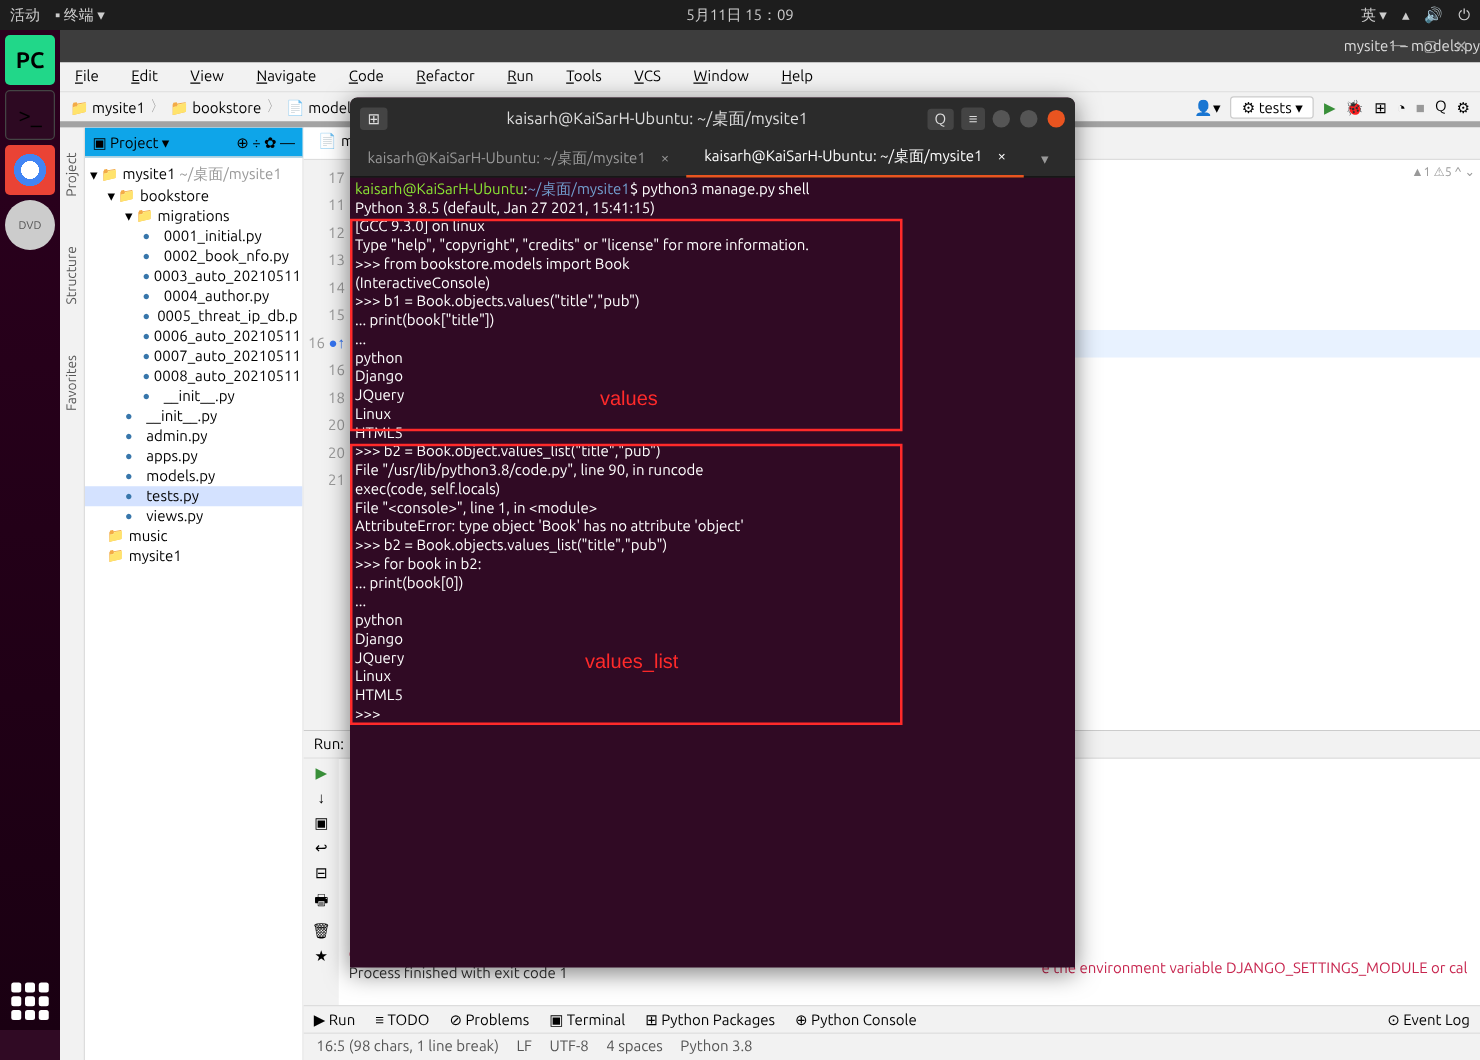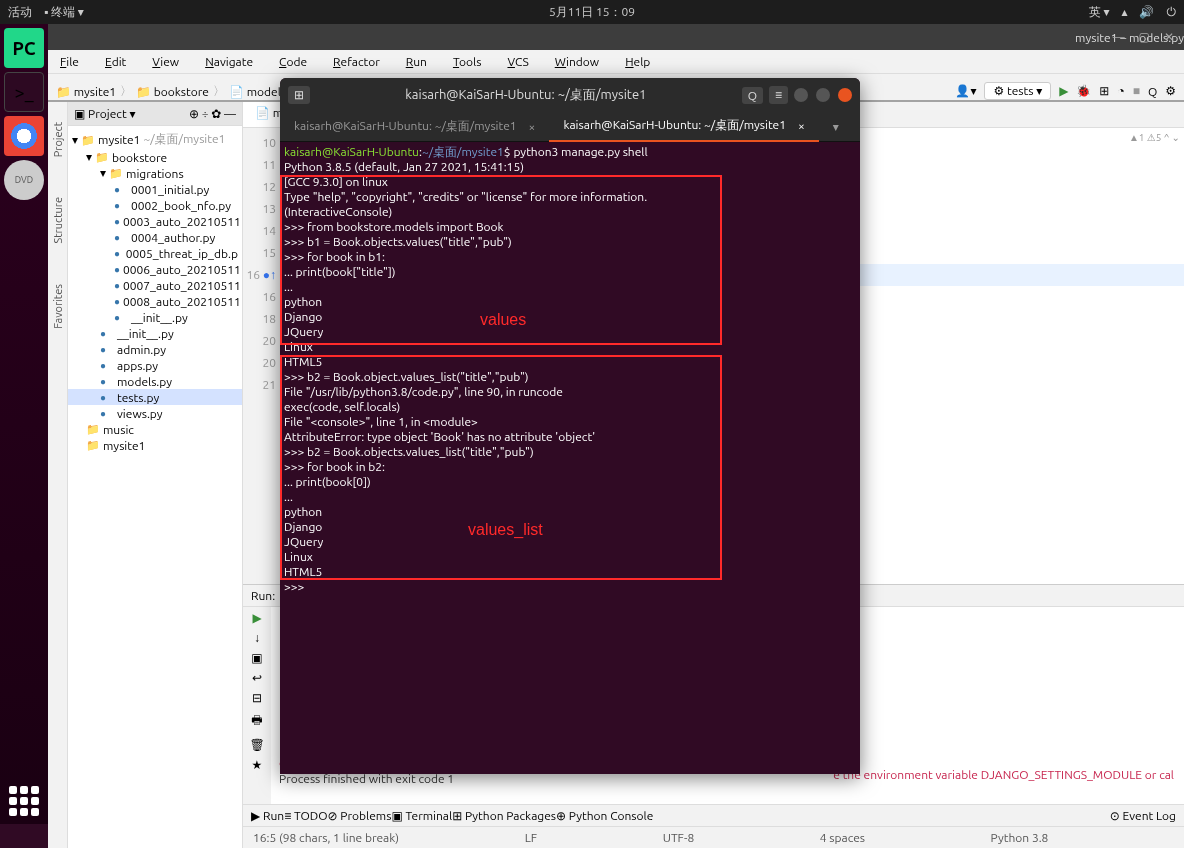--- a/index.html
+++ b/index.html
@@ -14,30 +14,30 @@
 .chrome{background:radial-gradient(circle,#fff 25%,#4285f4 26%,#4285f4 45%,#ea4335 46%)}
 .dvd{background:#ccc;border-radius:50%;color:#555;font-size:9px}
 .apps-grid{position:absolute;bottom:8px;display:grid;grid-template-columns:repeat(3,8px);gap:3px}
 .apps-grid span{width:8px;height:8px;background:#fff;border-radius:2px}
 .ide{position:absolute;left:48px;top:24px;right:0;bottom:0;background:#f2f2f2;display:flex;flex-direction:column}
 .ide-title{height:26px;background:#3d3d3d;color:#ddd;display:flex;align-items:center;justify-content:flex-end;font-size:13px}
 .ide-title .winbtns{position:absolute;right:10px;display:flex;gap:14px;color:#aaa}
 .menubar{height:24px;background:#f2f2f2;display:flex;align-items:center;padding:0 6px;gap:14px;border-bottom:1px solid #ddd}
 .menubar span{padding:2px 6px;cursor:pointer}
 .menubar span u{text-decoration:underline}
-.navbar{height:28px;background:#f2f2f2;display:flex;align-items:flex-end;padding:0 8px;border-bottom:2px solid #a3a3a3;justify-content:space-between}
+.navbar{height:28px;background:#f2f2f2;display:flex;align-items:center;padding:0 8px;border-bottom:5px solid #a3a3a3;justify-content:space-between}
 .breadcrumbs{display:flex;gap:4px;align-items:center}
 .breadcrumbs .sep{color:#999}
 .nav-right{display:flex;gap:8px;align-items:center}
 .run-config{background:#fff;border:1px solid #ccc;padding:1px 8px;border-radius:3px}
 .ide-body{flex:1;display:flex;overflow:hidden}
 .sidebar-tabs{width:20px;background:#f2f2f2;border-right:1px solid #ddd;display:flex;flex-direction:column;align-items:center;padding-top:20px;gap:40px}
 .sidebar-tab{writing-mode:vertical-lr;transform:rotate(180deg);color:#555;font-size:11px;cursor:pointer}
 .project-panel{width:175px;background:#fff;border-right:1px solid #ddd;display:flex;flex-direction:column}
-.panel-header{height:24px;display:flex;align-items:center;padding:0 6px;background:#e5e5e5;border-bottom:1px solid #ddd;gap:4px}
+.panel-header{height:24px;display:flex;align-items:center;padding:0 6px;background:#0ea5e9;border-bottom:1px solid #ddd;gap:4px}
 .tree{flex:1;overflow:auto;padding:4px 0;font-size:12px}
 .tree-item{display:flex;align-items:center;padding:1px 4px;gap:3px;white-space:nowrap;cursor:pointer}
 .tree-item.sel{background:#d4e2ff}
 .indent-1{padding-left:18px}.indent-2{padding-left:32px}.indent-3{padding-left:46px}
 .ticon{width:14px;height:14px;display:inline-block}
 .folder::before{content:"📁";font-size:11px}
 .pyfile::before{content:"●";color:#3776ab;font-size:10px}
 .editor{flex:1;display:flex;flex-direction:column;background:#fff}
 .editor-tabs{height:26px;background:#f2f2f2;border-bottom:1px solid #ddd;display:flex}
 .editor-tab{padding:4px 12px;background:#fff;border-right:1px solid #ddd}
@@ -48,22 +48,22 @@
 .hl{background:#e8f2ff}
 .warn-strip{position:absolute;right:4px;top:4px;font-size:10px;color:#999}
 .run-panel{height:220px;border-top:1px solid #ccc;background:#fff;display:flex;flex-direction:column}
 .run-header{height:22px;background:#f2f2f2;display:flex;align-items:center;padding:0 8px;gap:8px;border-bottom:1px solid #ddd}
 .run-body{flex:1;display:flex}
 .run-toolbar{width:28px;background:#f2f2f2;display:flex;flex-direction:column;align-items:center;gap:6px;padding-top:4px}
 .run-output{flex:1;font-family:monospace;font-size:12px;padding:4px 8px;color:#333;overflow:hidden;white-space:pre;line-height:16px}
 .run-output .err{color:#c7254e}
 .run-output .link{color:#2470b3;text-decoration:underline}
 .bottom-tabs{height:22px;background:#f2f2f2;border-top:1px solid #ddd;display:flex;align-items:center;padding:0 8px;gap:16px;font-size:11px;justify-content:space-between}
-.bottom-tabs .tabs{display:flex;}
-.statusbar{height:22px;background:#f2f2f2;border-top:1px solid #ddd;display:flex;align-items:center;justify-content:space-between;padding:0 10px;font-size:11px;color:#555}
+.bottom-tabs .tabs{display:flex;gap:16px}
+.statusbar{height:22px;background:#f2f2f2;border-top:1px solid #ddd;display:flex;align-items:center;justify-content:flex-start;padding:0 10px;gap:14px;font-size:11px;color:#555}
 
 .terminal{position:absolute;left:280px;top:78px;width:580px;height:696px;background:#300a24;border-radius:6px 6px 0 0;box-shadow:0 4px 20px rgba(0,0,0,.5);display:flex;flex-direction:column;overflow:hidden}
 .term-title{height:34px;background:#2b2b2b;display:flex;align-items:center;justify-content:space-between;padding:0 8px;color:#ddd}
 .term-title .ttitle{flex:1;text-align:center;font-size:13px}
 .term-btns{display:flex;gap:8px}
 .circ{width:14px;height:14px;border-radius:50%;display:inline-block}
 .term-tabs{height:30px;background:#2b2b2b;display:flex;align-items:center;color:#999;font-size:12px;border-bottom:1px solid #111}
 .term-tab{padding:6px 14px;display:flex;gap:6px;align-items:center}
 .term-tab.active{color:#fff;border-bottom:2px solid #e95420}
 .term-body{flex:1;font-family:"Ubuntu Mono",monospace;font-size:13px;line-height:15px;color:#fff;padding:2px 4px;position:relative}
@@ -181,21 +181,21 @@
           <div class="tree-item indent-1"><span class="ticon folder"></span> music</div>
           <div class="tree-item indent-1"><span class="ticon folder"></span> mysite1</div>
         </div>
     </div>
     <div class="editor">
       <div class="editor-tabs">
         <div class="editor-tab">📄 <span>models.</span></div>
       </div>
       <div class="code-area">
         <div class="gutter" id="gutter">
-            <div>10</div>
+            <div>17</div>
             <div>11</div>
             <div>12</div>
             <div>13</div>
             <div>14</div>
             <div>15</div>
             <div>16 <span style="color:#3574f0">●↑</span></div>
             <div>16</div>
             <div>18</div>
             <div>20</div>
             <div>20</div>
@@ -261,24 +261,23 @@
   <div class="term-tabs" id="term-tabs">
       <div class="term-tab">kaisarh@KaiSarH-Ubuntu: ~/桌面/mysite1 <span style="margin-left:6px">×</span></div>
       <div class="term-tab active">kaisarh@KaiSarH-Ubuntu: ~/桌面/mysite1 <span style="margin-left:6px">×</span></div>
       <div class="term-tab">▾</div>
     </div>
   <div class="term-body" id="term-body">
       <div><span class="prompt-user">kaisarh@KaiSarH-Ubuntu</span>:<span class="prompt-path">~/桌面/mysite1</span>$ python3 manage.py shell</div>
       <div>Python 3.8.5 (default, Jan 27 2021, 15:41:15)</div>
       <div>[GCC 9.3.0] on linux</div>
       <div>Type "help", "copyright", "credits" or "license" for more information.</div>
+      <div>&gt;&gt;&gt; from bookstore.models import Book</div>
       <div>(InteractiveConsole)</div>
-      <div>&gt;&gt;&gt; from bookstore.models import Book</div>
       <div>&gt;&gt;&gt; b1 = Book.objects.values("title","pub")</div>
-      <div>&gt;&gt;&gt; for book in b1:</div>
       <div>...     print(book["title"])</div>
       <div>...</div>
       <div>python</div>
       <div>Django</div>
       <div>JQuery</div>
       <div>Linux</div>
       <div>HTML5</div>
       <div>&gt;&gt;&gt; b2 = Book.object.values_list("title","pub")</div>
       <div>  File "/usr/lib/python3.8/code.py", line 90, in runcode</div>
       <div>    exec(code, self.locals)</div>

